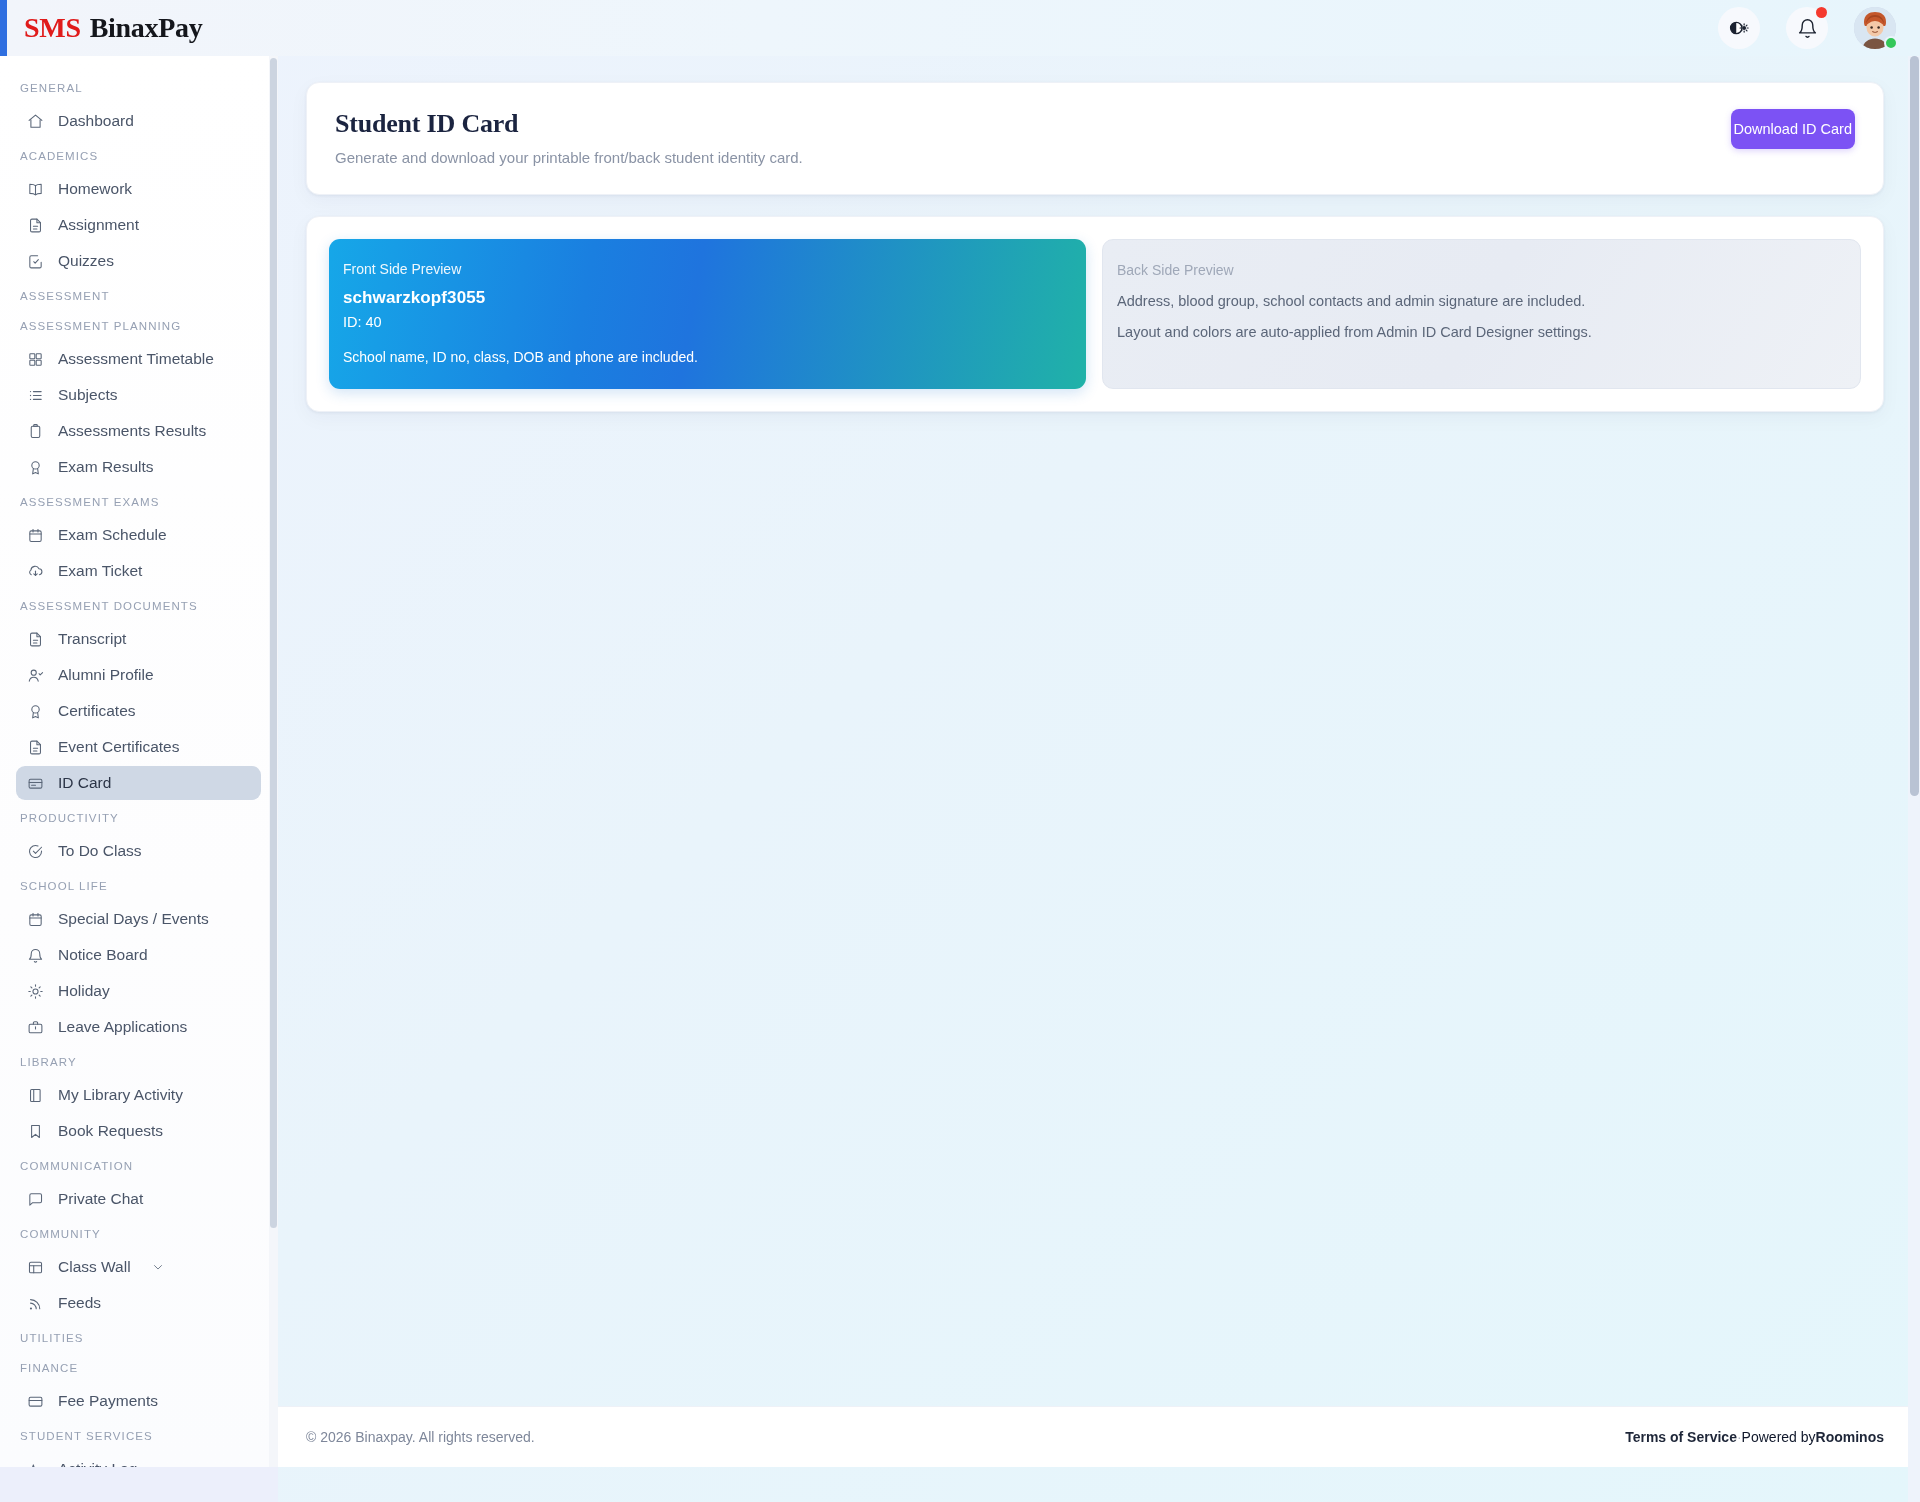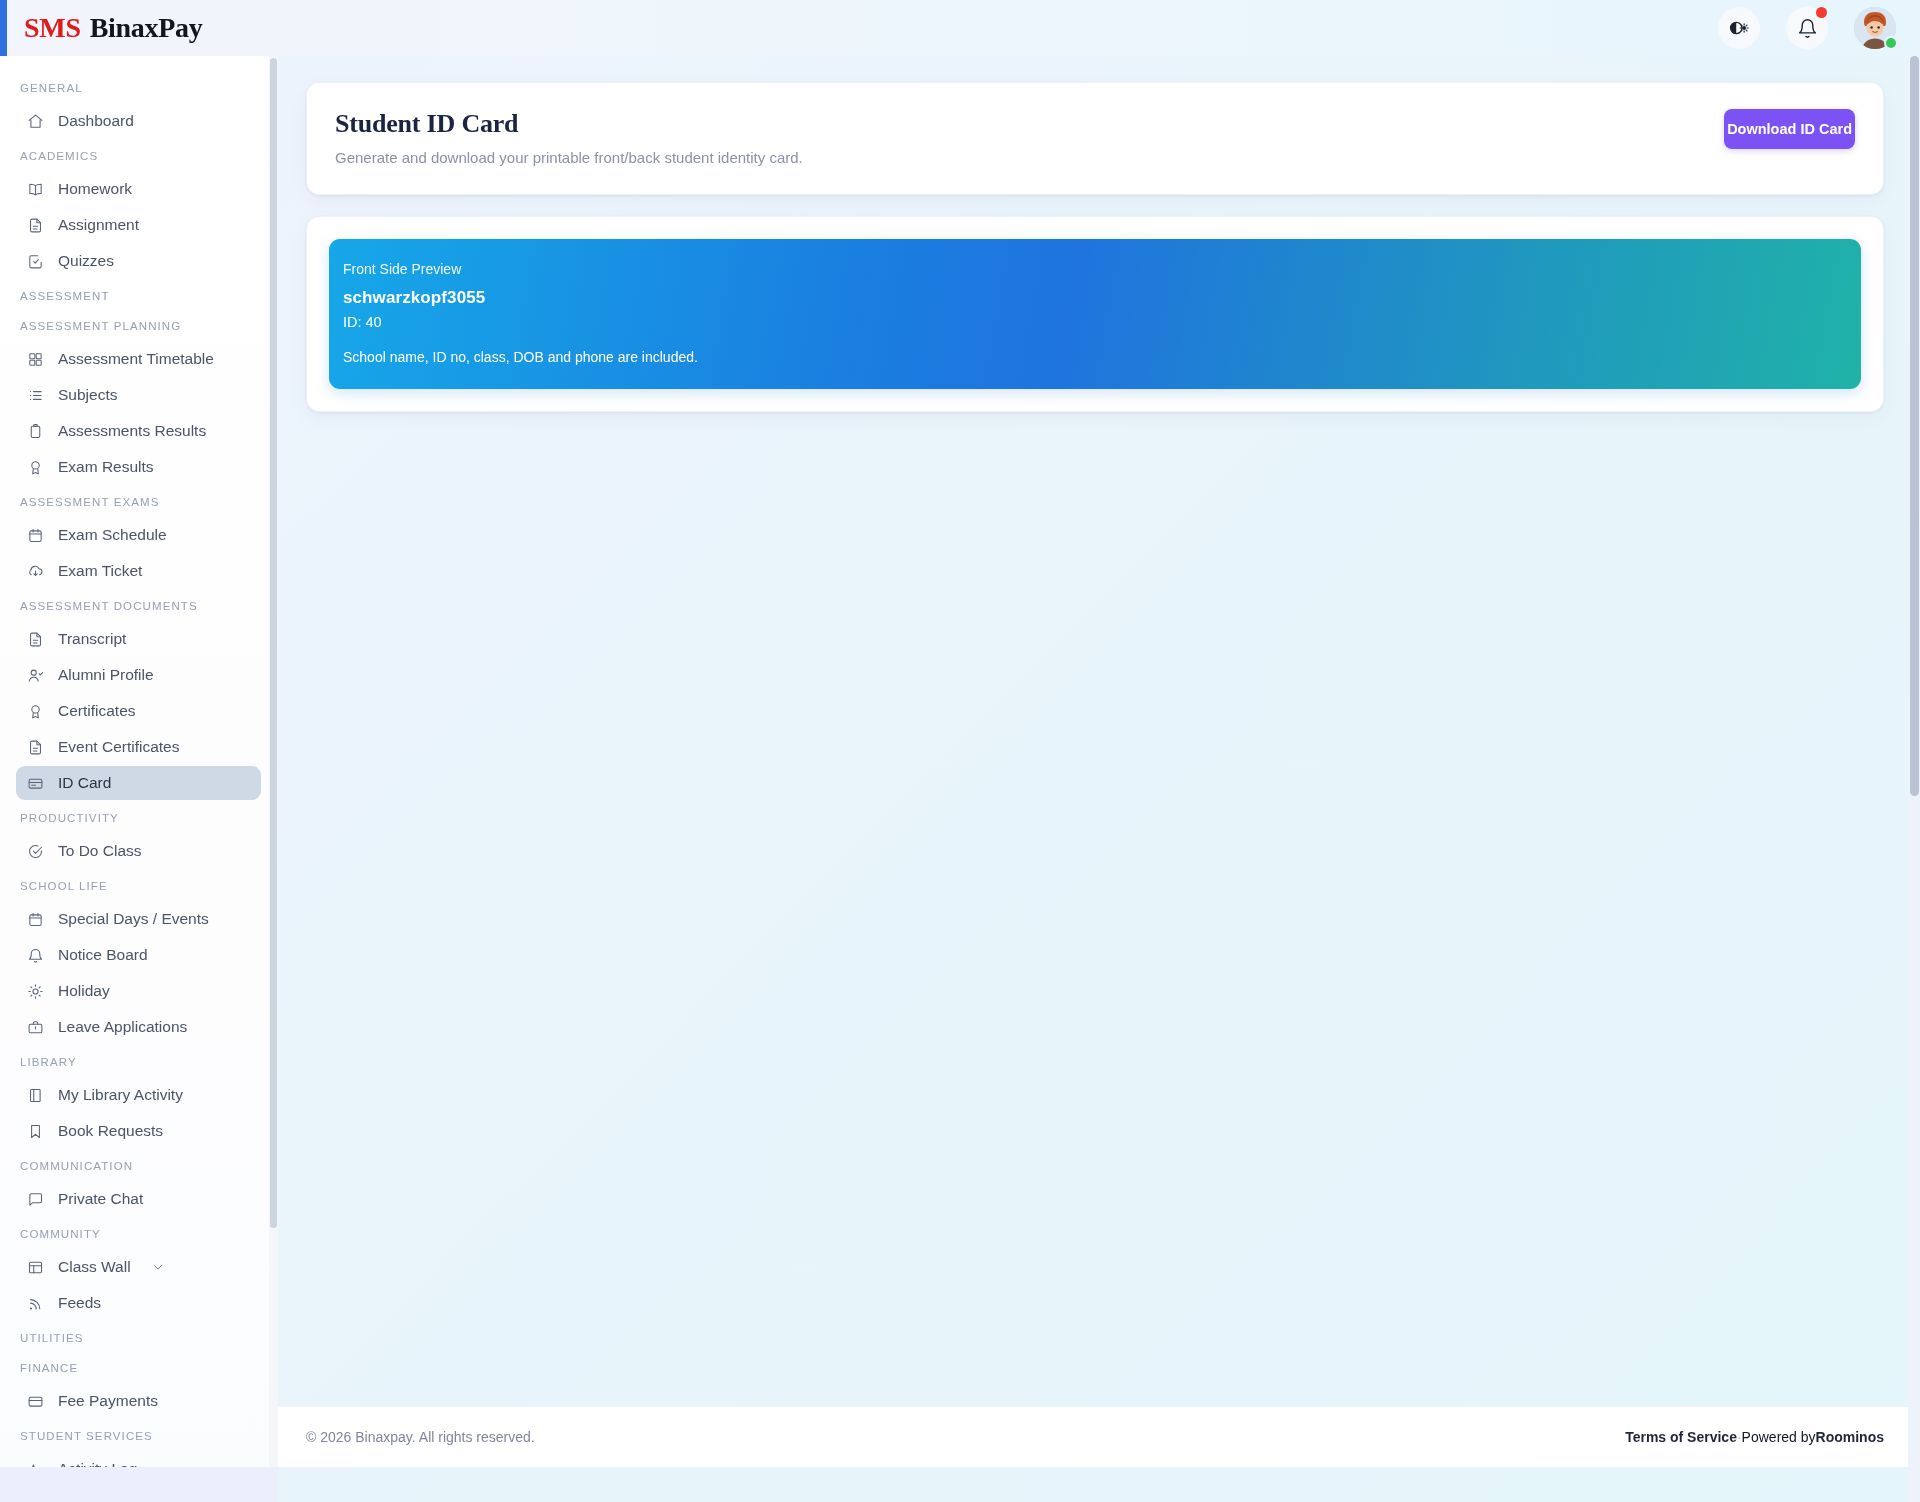--- a/index.html
+++ b/index.html
@@ -104,21 +104,21 @@
   
   .page-card{ padding:26px 28px 28px 28px; display:flex; align-items:flex-start; }
   .page-card .texts{ flex:1 1 auto; }
   .page-title{
     font-family:"Liberation Serif", serif;
     font-size:26px; font-weight:700; color:#1b2440; letter-spacing:-0.2px;
   }
   .page-sub{ margin-top:10px; font-size:15px; color:#8a93a5; }
   .btn-primary{
     background:#7c52f4; color:#ffffff; border:none; cursor:pointer;
-    font-size:14.5px; font-weight:700; border-radius:8px;
+    font-size:14.5px; font-weight:400; border-radius:8px;
     padding:12px 3px; white-space:nowrap;
     box-shadow:0 2px 6px rgba(124,82,244,.25);
   }
 
   
   .preview-card{ margin-top:21px; padding:22px; display:flex; gap:16px; }
   .preview-pane{
     flex:1 1 0; min-height:132px; border-radius:11px;
     padding:22px 22px 24px 14px;
   }
@@ -527,20 +527,25 @@
       <button class="btn-primary">Download ID Card</button>
     </section>
 
     <section class="card preview-card">
       <div class="preview-pane pane-front">
         <div class="pane-label">Front Side Preview</div>
         <div class="pane-name">schwarzkopf3055</div>
         <div class="pane-id">ID: 40</div>
         <div class="pane-note">School name, ID no, class, DOB and phone are included.</div>
       </div>
+      <div class="preview-pane pane-back">
+        <div class="pane-label">Back Side Preview</div>
+        <div class="pane-line">Address, blood group, school contacts and admin signature are included.</div>
+        <div class="pane-line">Layout and colors are auto-applied from Admin ID Card Designer settings.</div>
+      </div>
     </section>
 
   </div>
 </main>
 
 <footer id="footer">
   <div class="foot-left">© 2026 Binaxpay. All rights reserved.</div>
   <div class="foot-right">
     <span class="tos">Terms of Service</span>
     <span class="sep">·</span>

